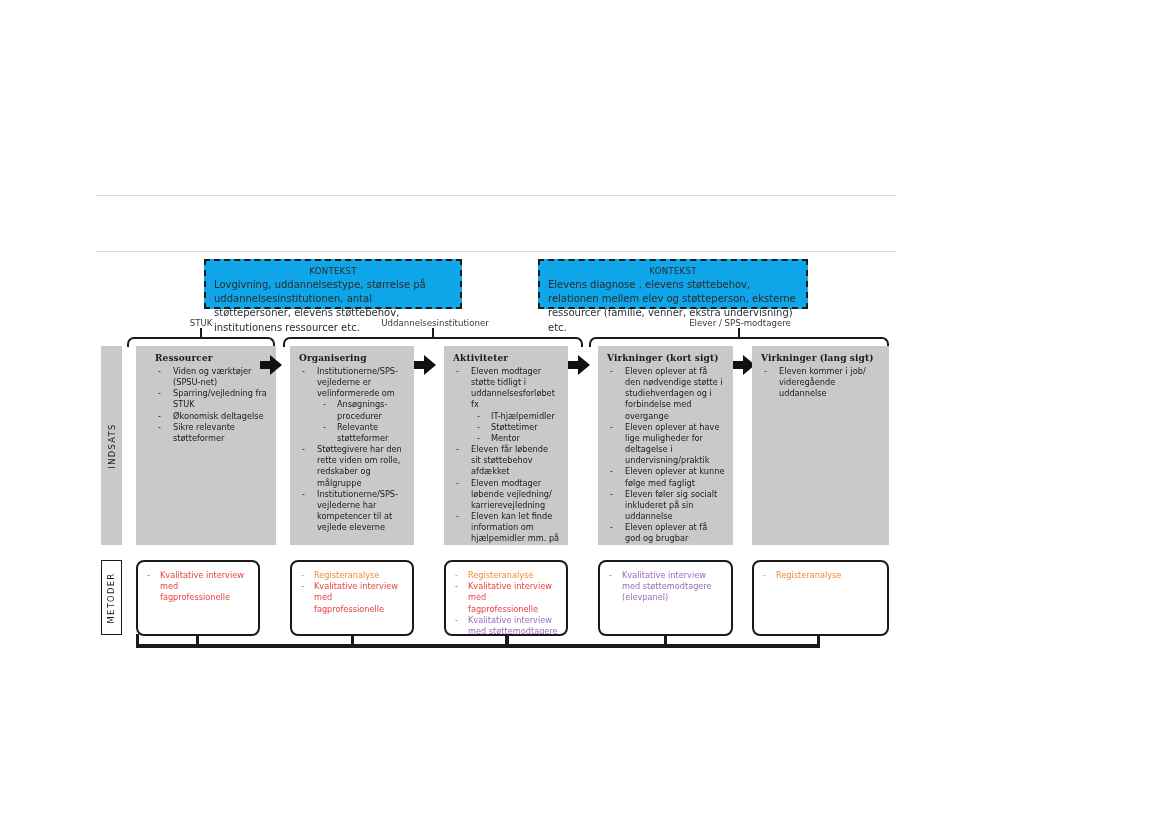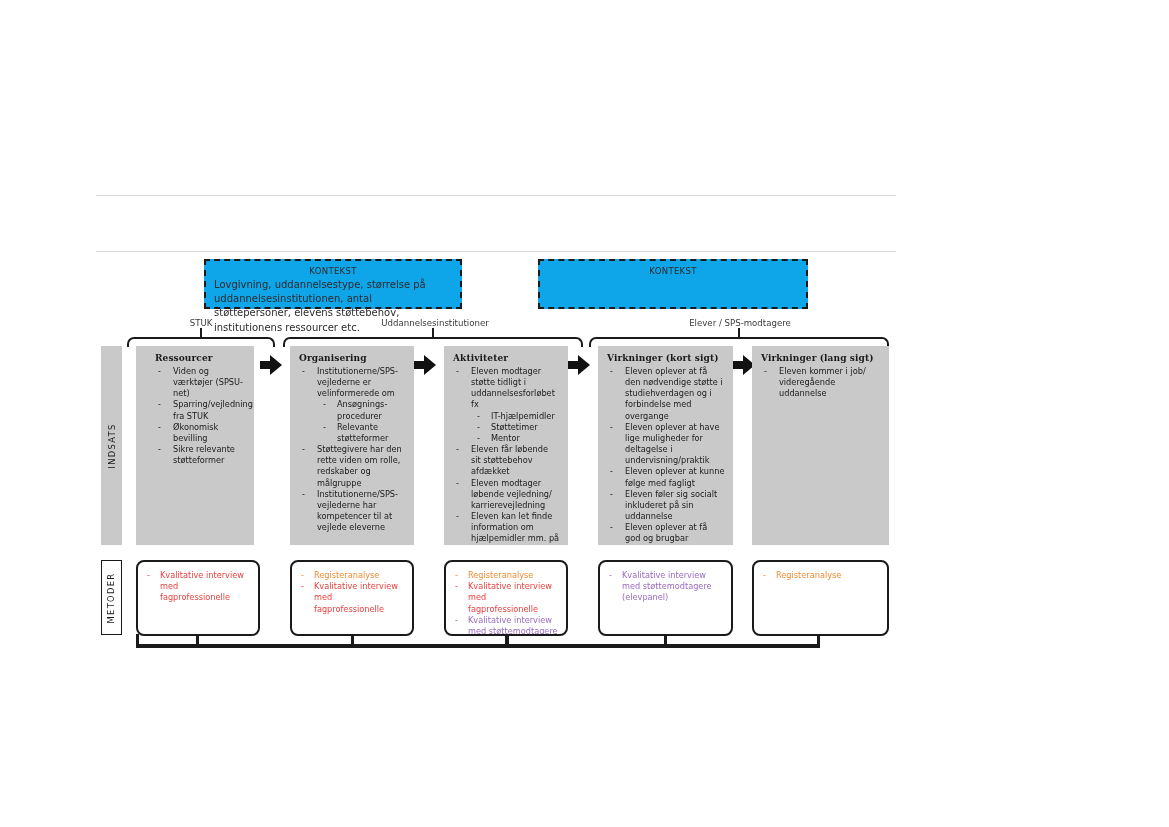--- a/index.html
+++ b/index.html
@@ -109,45 +109,46 @@
 
 <div class="rule" id="rule-top"></div>
 <div class="rule" id="rule-bottom"></div>
 
 <div class="kontekst" id="kontekst-1">
   <div class="k-title">KONTEKST</div>
   <div class="k-body">Lovgivning, uddannelsestype, størrelse på uddannelsesinstitutionen, antal støttepersoner, elevens støttebehov, institutionens ressourcer etc.</div>
 </div>
 <div class="kontekst" id="kontekst-2">
   <div class="k-title">KONTEKST</div>
+  <div class="k-body">Elevens diagnose , elevens støttebehov, relationen mellem elev og støtteperson, eksterne ressourcer (familie, venner, ekstra undervisning) etc.</div>
 </div>
 
 <div class="group-label" style="left:166px;top:318px;width:70px;">STUK</div>
 <div class="group-label" style="left:320px;top:318px;width:230px;">Uddannelsesinstitutioner</div>
 <div class="group-label" style="left:625px;top:318px;width:230px;">Elever / SPS-modtagere</div>
 
 <div class="brace" style="left:127px;top:337px;width:148px;"></div>
 <div class="brace-stem" style="left:200px;top:328px;"></div>
 
 <div class="brace" style="left:283px;top:337px;width:300px;"></div>
 <div class="brace-stem" style="left:432px;top:328px;"></div>
 
 <div class="brace" style="left:589px;top:337px;width:300px;"></div>
 <div class="brace-stem" style="left:738px;top:328px;"></div>
 
 <div class="side-label" id="indsats-label">
   <span>INDSATS</span>
 </div>
 
-<div class="card" style="left:136px;top:346px;width:118px;height:199px;padding-left:19px;">
+<div class="card" style="left:136px;top:346px;width:140px;height:199px;padding-left:19px;">
   <h3>Ressourcer</h3>
   <ul class="lvl1">
     <li><span>Viden og værktøjer (SPSU-net)</span></li>
     <li><span>Sparring/vejledning fra STUK</span></li>
-    <li><span>Økonomisk bevilling</span></li>
+    <li><span>Økonomisk deltagelse</span></li>
     <li><span>Sikre relevante støtteformer</span></li>
   </ul>
 </div>
 
 <div class="arrow" style="left:260px;top:355px;">
   <div class="shaft"></div>
     <div class="head"></div>
 </div>
 
 <div class="card" style="left:290px;top:346px;width:124px;height:199px;">

